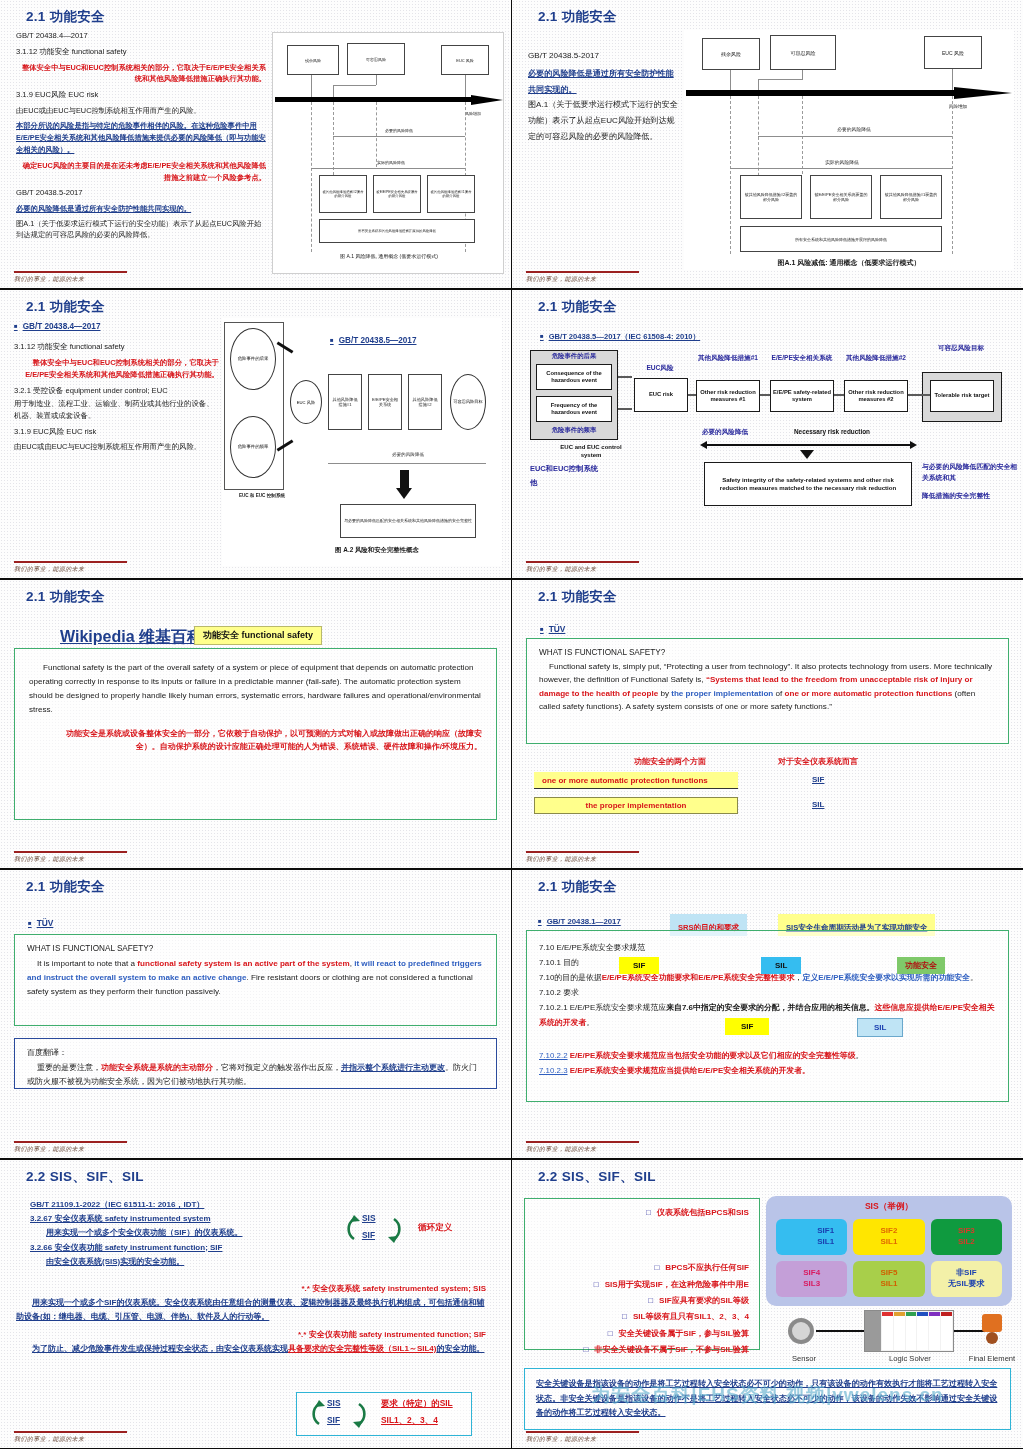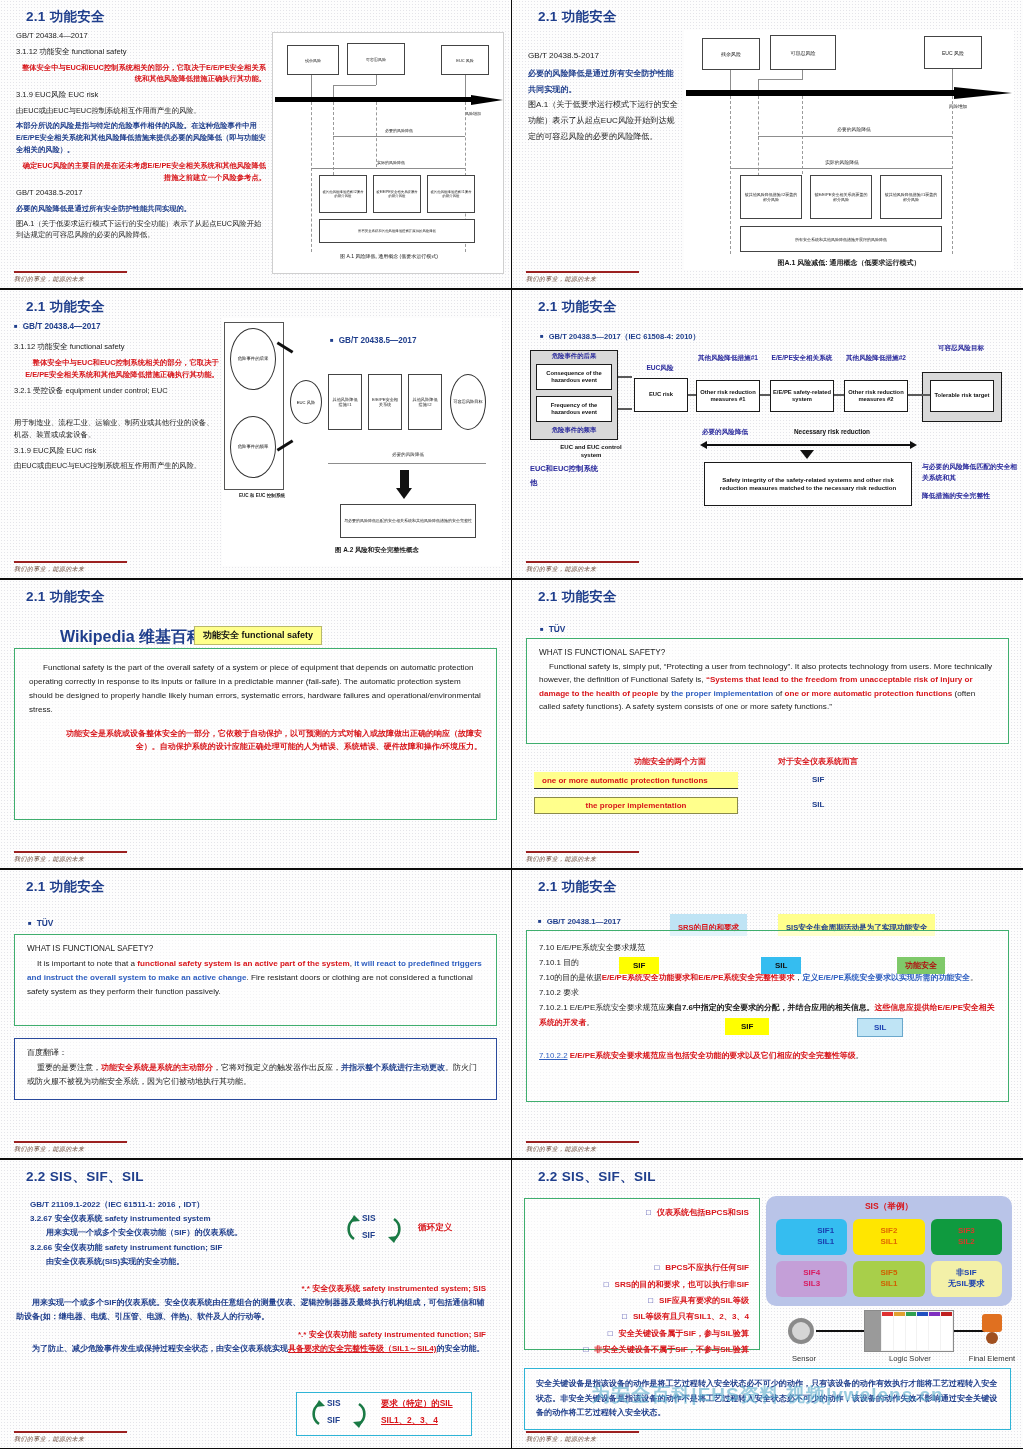--- a/index.html
+++ b/index.html
@@ -22,21 +22,21 @@
   }
   .slide > * { position:relative; z-index:1; }
   .stitle { color:#1f3e8c; font-weight:bold; font-size:13.5px; letter-spacing:.3px; padding:8px 0 0 26px; }
   .footer { position:absolute; left:14px; bottom:4px; width:115px; z-index:2;}
   .footer .bar { height:2px; background:#9b2020; width:113px; margin-bottom:2px;}
   .footer .ft { font-size:6px; color:#6b4a3a; font-style:italic; letter-spacing:.4px; white-space:nowrap;}
 
   
   .blk{ color:#1a1a1a; }
   .red{ color:#d8161b; font-weight:bold;text-align:right;}
-  .blue{ color:#1f3e8c; font-weight:bold;}
+  .blue{ color:#1f3e8c; font-weight:bold;text-decoration:underline;}
   .bluez{ color:#2f5fc0; }
   .bodytext{ font-size:7.4px; line-height:1.55; }
   .bullet::before{ content:"\25A0"; color:#1f3e8c; font-size:6px; margin-right:5px; vertical-align:1px;}
 
   
   .s1-left{ position:absolute; left:16px; top:30px; width:250px; font-size:7.3px; line-height:1.62;}
   .s1-left p{ margin-bottom:2.5px;}
   .s1-fig{ position:absolute; left:272px; top:32px; width:232px; height:242px; background:#fff; border:1px solid #cfcfcf;}
   .rbox{ position:absolute; border:1px solid #444; background:#fff; display:flex; align-items:center; justify-content:center; text-align:center; color:#222; }
   .vline{ position:absolute; width:1px; background:#8d8d8d;}
@@ -161,21 +161,21 @@
       <div class="ft">我们的事业，能源的未来</div>
     </div>
   </div>
 
   <div class="slide">
     <div class="stitle">2.1  功能安全</div>
     <div class="s3-left">
       <p class="blue bullet" style="font-size:8.2px;margin-bottom:8px;">GB/T 20438.4—2017</p>
       <p class="blk" style="font-size:7.6px;margin-bottom:3px;">3.1.12  功能安全 functional safety</p>
       <p class="red" style="margin-bottom:4px;">整体安全中与EUC和EUC控制系统相关的部分，它取决于E/E/PE安全相关系统和其他风险降低措施正确执行其功能。</p>
-      <p class="blk" style="font-size:7.6px;margin-bottom:20px;">3.2.1  受控设备 equipment under control;  EUC</p>
+      <p class="blk" style="font-size:7.6px;margin-bottom:1px;">3.2.1  受控设备 equipment under control;  EUC</p>
       <p class="blk" style="margin-bottom:4px;">用于制造业、流程工业、运输业、制药业或其他行业的设备、机器、装置或成套设备。</p>
       <p class="blk" style="font-size:7.6px;margin-bottom:3px;">3.1.9  EUC风险  EUC risk</p>
       <p class="blk">由EUC或由EUC与EUC控制系统相互作用而产生的风险。</p>
     </div>
     <div class="s3-fig">
       <div style="position:absolute;left:2px;top:4px;width:60px;height:168px;border:1px solid #555;"></div>
       <div class="ell" style="left:8px;top:10px;width:46px;height:62px;font-size:4.4px;line-height:1.3;">危险事件的后果</div>
       <div class="ell" style="left:8px;top:98px;width:46px;height:62px;font-size:4.4px;line-height:1.3;">危险事件的频率</div>
       <div class="ell" style="left:68px;top:62px;width:32px;height:44px;font-size:4.2px;">EUC 风险</div>
       <div style="position:absolute;left:54px;top:28px;width:18px;height:3px;background:#111;transform:rotate(32deg);"></div>
@@ -301,21 +301,21 @@
 
   <div class="slide">
     <div class="stitle">2.1  功能安全</div>
     <div class="blue bullet" style="position:absolute;left:28px;top:48px;font-size:8.4px;">TÜV</div>
     <div class="gbox-green" style="position:absolute;left:14px;top:64px;right:14px;height:92px;padding:9px 12px;">
       <div style="font-size:8.2px;color:#1a1a1a;margin-bottom:4px;">WHAT IS FUNCTIONAL SAFETY?</div>
       <div style="font-size:8.1px;line-height:1.72;color:#1a1a1a;text-indent:10px;">
         <span>It is important to note that a </span><span class="red">functional safety system is an active part of the system</span><span>, </span><span class="bluez" style="font-weight:bold;">it will react to predefined triggers and instruct the overall system to make an active change</span><span>. Fire resistant doors or clothing are not considered a functional safety system as they perform their function passively.</span>
       </div>
     </div>
-    <div style="position:absolute;left:14px;top:168px;right:14px;height:62px;border:1.3px solid #2a4a9c;padding:8px 12px;background:rgba(255,255,255,.5);">
+    <div style="position:absolute;left:14px;top:168px;right:14px;height:51px;border:1.3px solid #2a4a9c;padding:8px 12px;background:rgba(255,255,255,.5);">
       <div style="font-size:8px;color:#1a1a1a;margin-bottom:3px;">百度翻译：</div>
       <div style="font-size:8px;line-height:1.72;text-indent:10px;">
         <span class="blk">重要的是要注意，</span><span class="red">功能安全系统是系统的主动部分</span><span class="blk">，它将对预定义的触发器作出反应，</span><span class="blue">并指示整个系统进行主动更改</span><span class="blk">。防火门或防火服不被视为功能安全系统，因为它们被动地执行其功能。</span>
       </div>
     </div>
     <div class="footer">
       <div class="bar"></div>
       <div class="ft">我们的事业，能源的未来</div>
     </div>
   </div>
@@ -341,20 +341,23 @@
         <span class="blk">7.10的目的是依据</span><span class="red">E/E/PE系统安全功能要求和</span><span class="red">E/E/PE系统安全完整性要求</span><span class="blk">，</span><span class="bluez" style="font-weight:bold;">定义E/E/PE系统安全要求以实现所需的功能安全</span><span class="blk">。</span>
       </div>
       <div class="blk">7.10.2 要求</div>
       <div style="position:relative;">
         <span class="blk">7.10.2.1  E/E/PE系统安全要求规范应</span><span class="blk" style="font-weight:bold;">来自7.6中指定的安全要求的分配，并结合应用的相关信息。</span><span class="red">这些信息应提供给E/E/PE安全相关系统的开发者</span><span class="blk">。</span>
         <span style="position:absolute;left:186px;top:18px;background:#ffff00;padding:1px 16px;font-weight:bold;color:#111;font-size:8px;">SIF</span>
         <span style="position:absolute;left:318px;top:18px;background:#bfe4f5;border:1px solid #6aa8cc;padding:1px 16px;font-weight:bold;color:#1a3fb0;font-size:8px;">SIL</span>
       </div>
       <div style="margin-top:18px;">
         <span class="bluez" style="text-decoration:underline;">7.10.2.2</span><span class="red">  E/E/PE系统安全要求规范应当包括安全功能的要求以及它们相应的安全完整性等级</span><span class="blk">。</span>
+      </div>
+      <div>
+        <span class="bluez" style="text-decoration:underline;">7.10.2.3</span><span class="red">  E/E/PE系统安全要求规范应当提供给E/E/PE安全相关系统的开发者。</span>
       </div>
     </div>
     <div class="footer">
       <div class="bar"></div>
       <div class="ft">我们的事业，能源的未来</div>
     </div>
   </div>
 
   <div class="slide">
     <div class="stitle">2.2  SIS、SIF、SIL</div>
@@ -406,21 +409,21 @@
       <div class="ft">我们的事业，能源的未来</div>
     </div>
   </div>
 
   <div class="slide">
     <div class="stitle">2.2  SIS、SIF、SIL</div>
     <div class="gbox-green" style="position:absolute;left:12px;top:38px;width:236px;height:152px;padding:8px 10px;">
       <div id="bullets" style="font-size:8.1px;line-height:1.4;">
           <div class="chk red" style="margin-bottom: 5px;">仪表系统包括BPCS和SIS</div>
           <div class="chk red" style="margin-bottom: 5px; margin-top: 44px;">BPCS不应执行任何SIF</div>
-          <div class="chk red" style="margin-bottom: 5px;">SRS的目的和要求，也可以执行非SIF</div>
+          <div class="chk red" style="margin-bottom: 5px;">SIS用于实现SIF，在这种危险事件中用E</div>
           <div class="chk red" style="margin-bottom: 5px;">SIF应具有要求的SIL等级</div>
           <div class="chk red" style="margin-bottom: 5px;">SIL等级有且只有SIL1、2、3、4</div>
           <div class="chk red" style="margin-bottom: 5px;">安全关键设备属于SIF，参与SIL验算</div>
           <div class="chk red" style="margin-bottom: 5px;">非安全关键设备不属于SIF，不参与SIL验算</div>
         </div>
     </div>
 
     <div style="position:absolute;left:254px;top:36px;width:246px;height:110px;background:#b9c4e8;border-radius:10px;">
       <div class="red" style="text-align:center;font-size:8.6px;font-weight:bold;padding-top:5px;">SIS（举例）</div>
       <div id="sifgrid" style="display:grid;grid-template-columns:repeat(3,1fr);grid-template-rows:repeat(2,36px);gap:6px;padding:6px 10px;">

